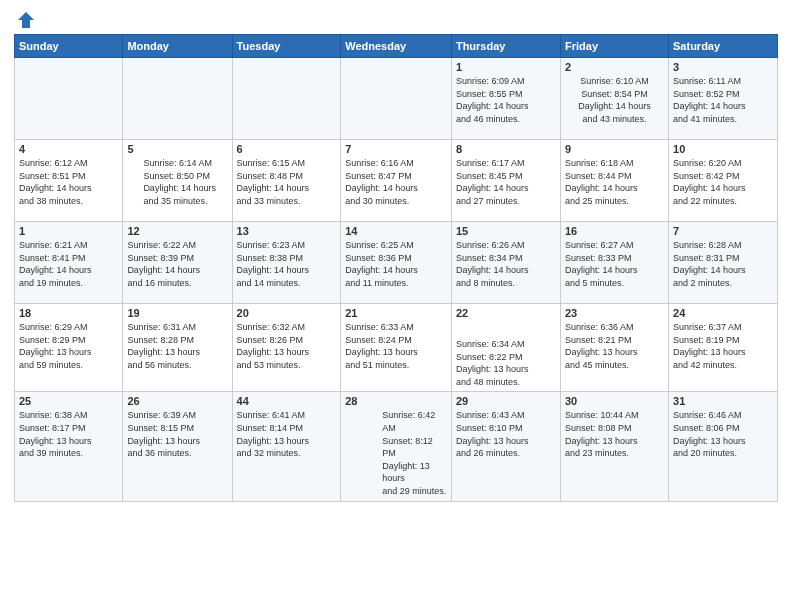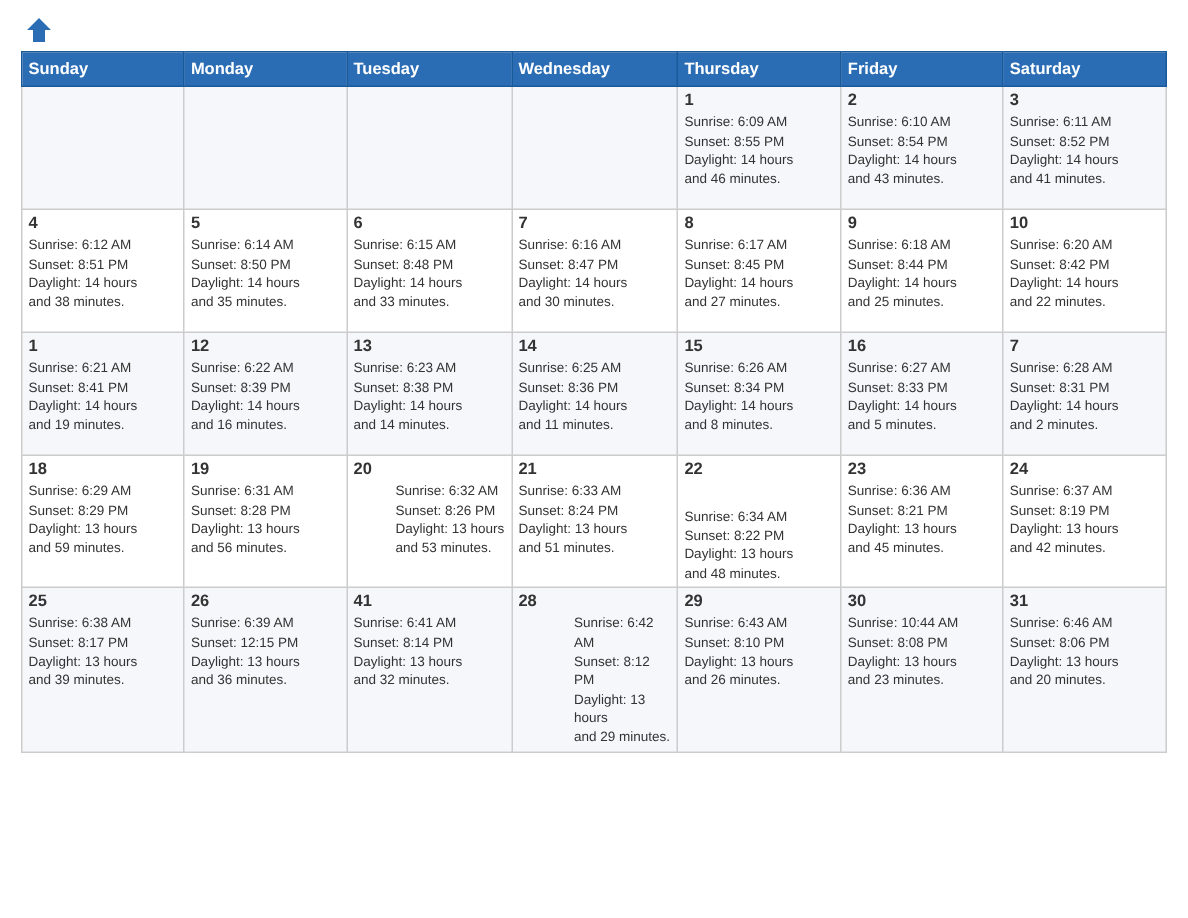--- a/index.html
+++ b/index.html
@@ -142,21 +142,21 @@
           <td class="empty-cell"></td>
           <td>
             <div class="day-number">1</div>
             <div class="day-info" style="white-space: pre-line;">Sunrise: 6:09 AM
 Sunset: 8:55 PM
 Daylight: 14 hours
 and 46 minutes.</div>
           </td>
           <td>
             <div class="day-number">2</div>
-            <div class="day-info" style="white-space: pre-line;">Sunrise: 6:10 AM
+            <div class="day-info" style="white-space: pre-line; text-align: center;">Sunrise: 6:10 AM
 Sunset: 8:54 PM
 Daylight: 14 hours
 and 43 minutes.</div>
           </td>
           <td>
             <div class="day-number">3</div>
             <div class="day-info" style="white-space: pre-line;">Sunrise: 6:11 AM
 Sunset: 8:52 PM
 Daylight: 14 hours
 and 41 minutes.</div>
@@ -165,21 +165,21 @@
         <tr>
           <td>
             <div class="day-number">4</div>
             <div class="day-info" style="white-space: pre-line;">Sunrise: 6:12 AM
 Sunset: 8:51 PM
 Daylight: 14 hours
 and 38 minutes.</div>
           </td>
           <td>
             <div class="day-number">5</div>
-            <div class="day-info" style="white-space: pre-line;">Sunrise: 6:14 AM
+            <div class="day-info" style="white-space: pre-line; margin-left: 16px;">Sunrise: 6:14 AM
 Sunset: 8:50 PM
 Daylight: 14 hours
 and 35 minutes.</div>
           </td>
           <td>
             <div class="day-number">6</div>
             <div class="day-info" style="white-space: pre-line;">Sunrise: 6:15 AM
 Sunset: 8:48 PM
 Daylight: 14 hours
 and 33 minutes.</div>
@@ -274,21 +274,21 @@
           </td>
           <td>
             <div class="day-number">19</div>
             <div class="day-info" style="white-space: pre-line;">Sunrise: 6:31 AM
 Sunset: 8:28 PM
 Daylight: 13 hours
 and 56 minutes.</div>
           </td>
           <td>
             <div class="day-number">20</div>
-            <div class="day-info" style="white-space: pre-line; margin-left: 28px;">Sunrise: 6:32 AM
+            <div class="day-info" style="white-space: pre-line;">Sunrise: 6:32 AM
 Sunset: 8:26 PM
 Daylight: 13 hours
 and 53 minutes.</div>
           </td>
           <td>
             <div class="day-number">21</div>
             <div class="day-info" style="white-space: pre-line;">Sunrise: 6:33 AM
 Sunset: 8:24 PM
 Daylight: 13 hours
 and 51 minutes.</div>
@@ -319,26 +319,26 @@
           <td>
             <div class="day-number">25</div>
             <div class="day-info" style="white-space: pre-line;">Sunrise: 6:38 AM
 Sunset: 8:17 PM
 Daylight: 13 hours
 and 39 minutes.</div>
           </td>
           <td>
             <div class="day-number">26</div>
             <div class="day-info" style="white-space: pre-line;">Sunrise: 6:39 AM
-Sunset: 12:15 PM
+Sunset: 8:15 PM
 Daylight: 13 hours
 and 36 minutes.</div>
           </td>
           <td>
-            <div class="day-number">41</div>
+            <div class="day-number">44</div>
             <div class="day-info" style="white-space: pre-line;">Sunrise: 6:41 AM
 Sunset: 8:14 PM
 Daylight: 13 hours
 and 32 minutes.</div>
           </td>
           <td>
             <div class="day-number">28</div>
             <div class="day-info" style="white-space: pre-line; margin-left: 37px;">Sunrise: 6:42 AM
 Sunset: 8:12 PM
 Daylight: 13 hours

